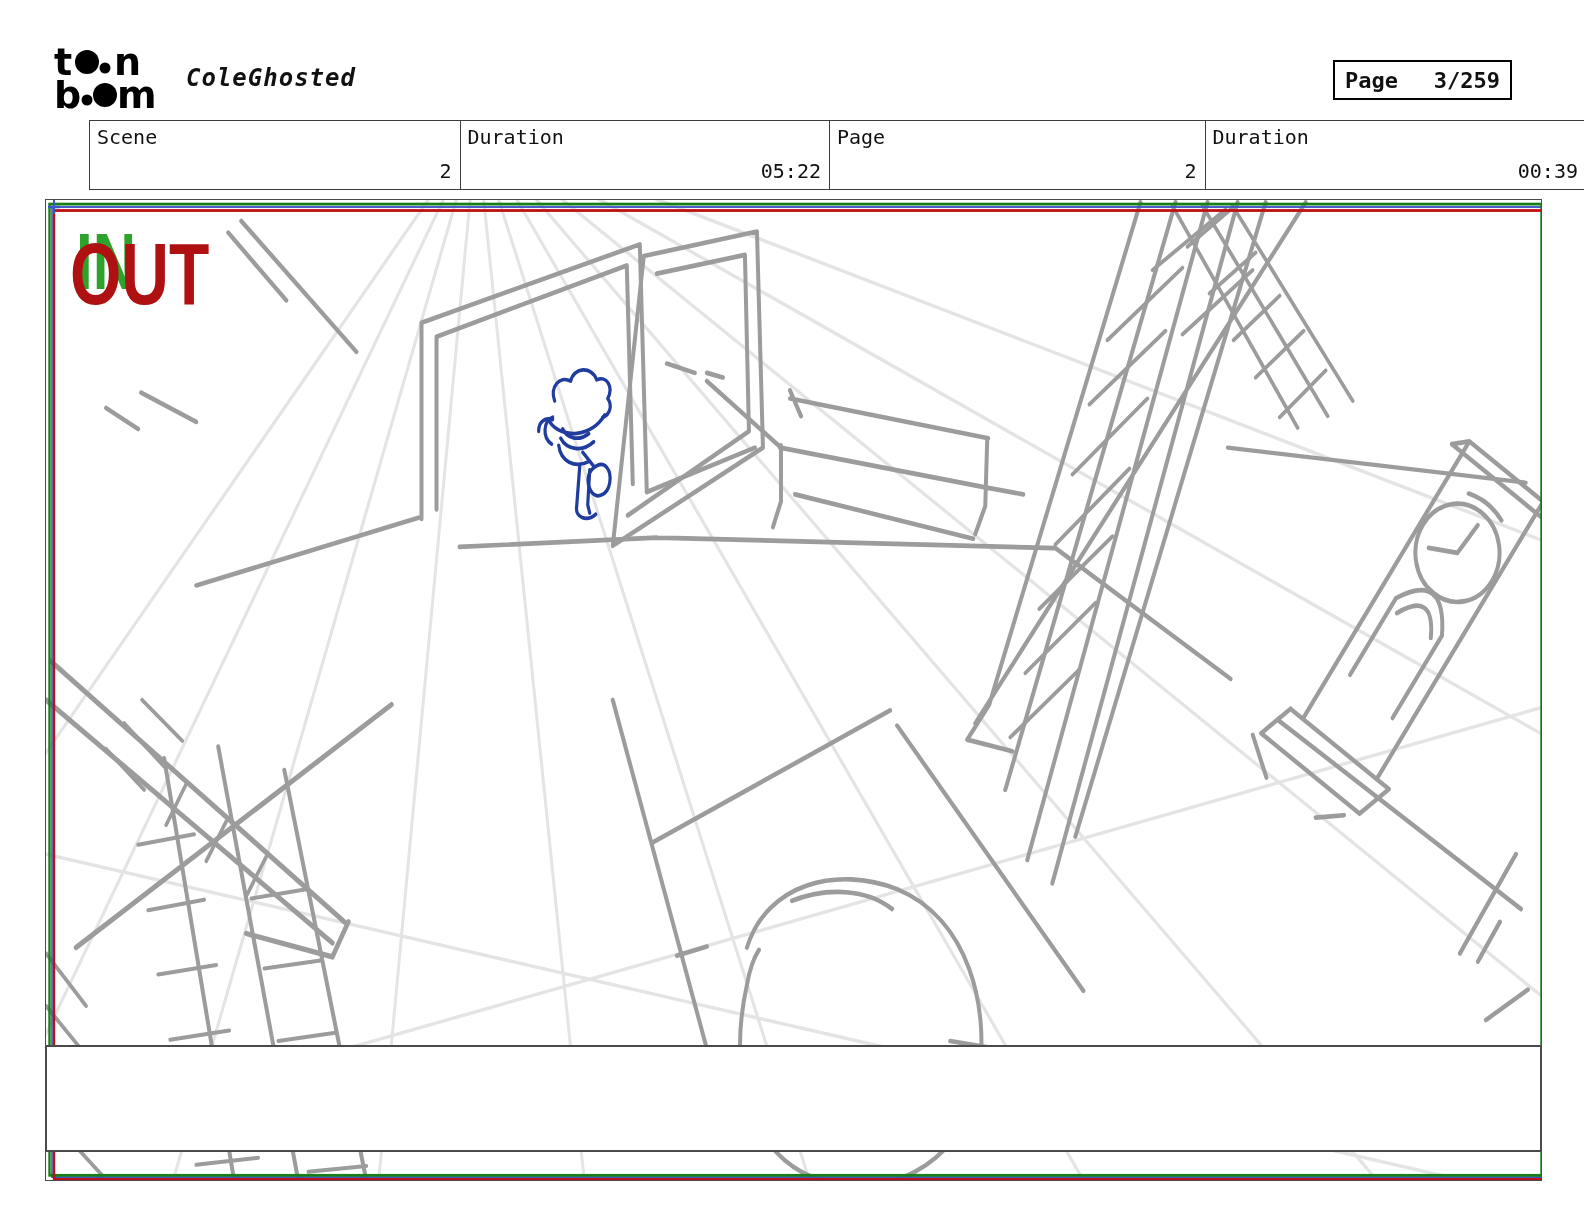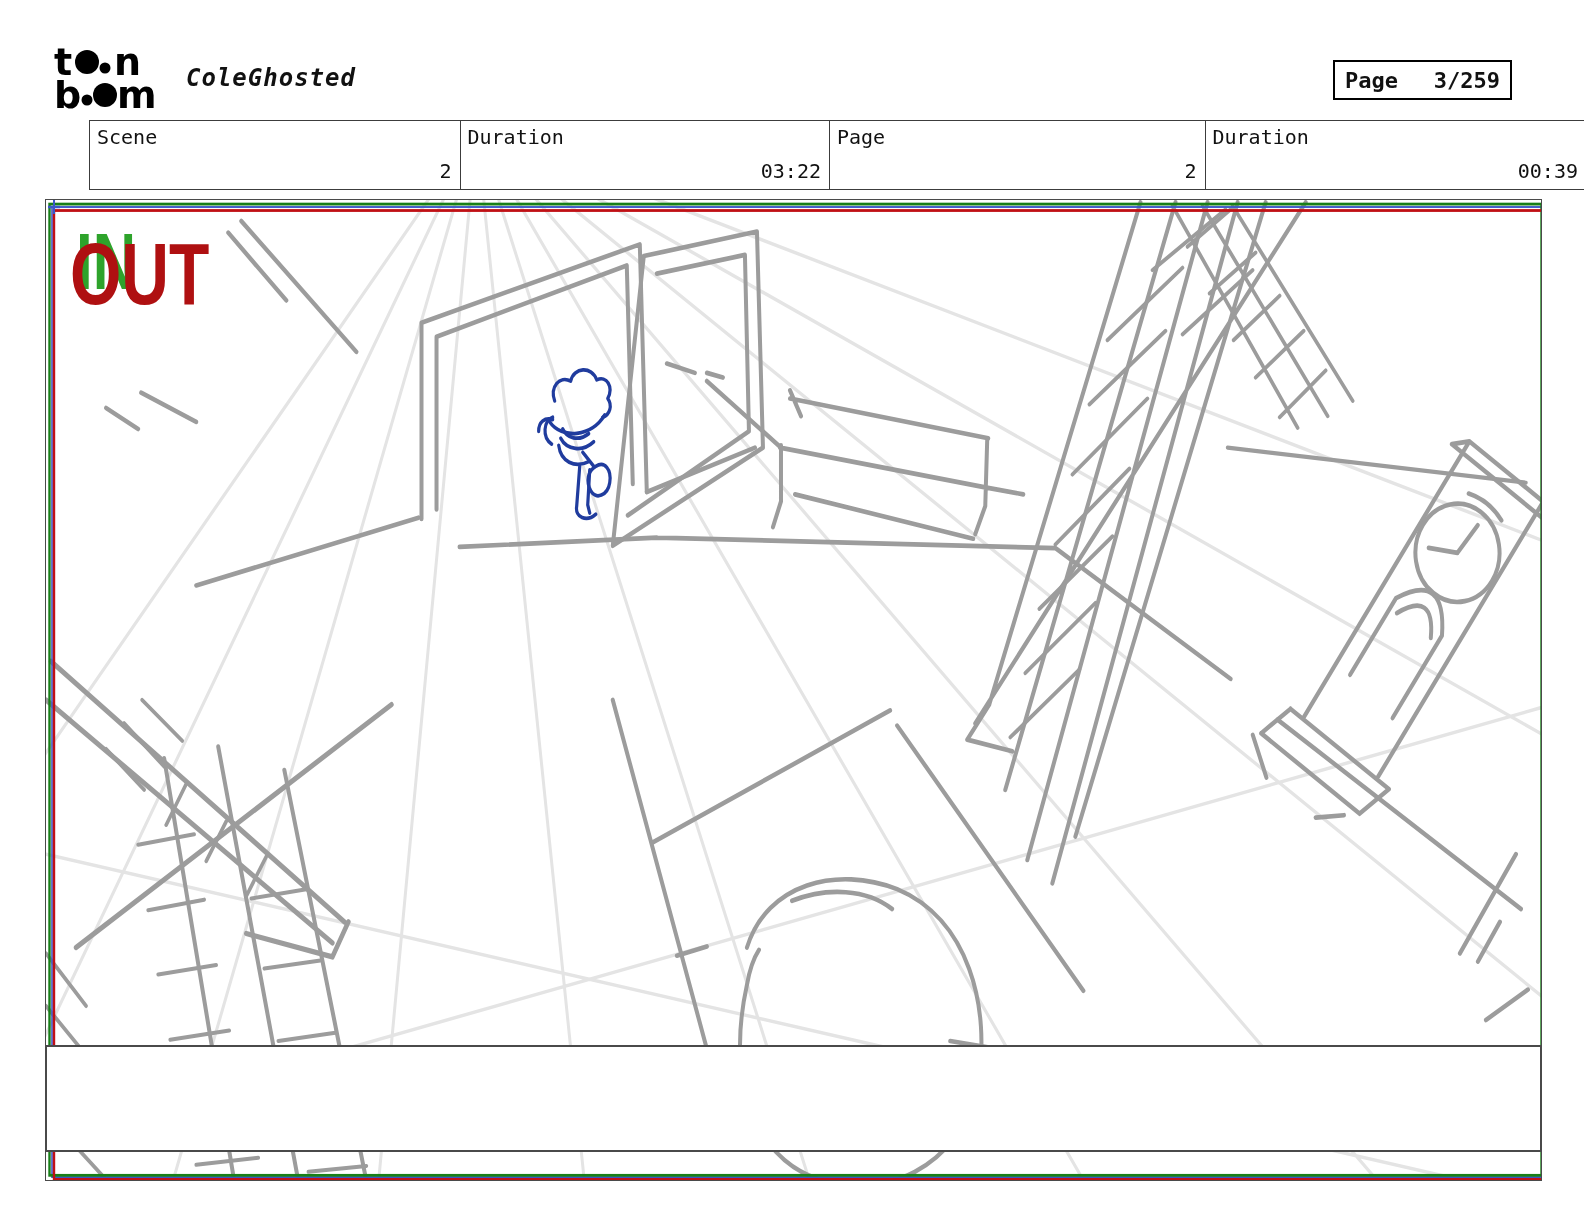--- a/index.html
+++ b/index.html
@@ -61,21 +61,21 @@
   <span>3/259</span>
 </div>
 
 <div class="abs info-row">
   <div class="info-cell">
     <span class="info-label">Scene</span>
     <span class="info-value">2</span>
   </div>
   <div class="info-cell">
     <span class="info-label">Duration</span>
-    <span class="info-value">03:22</span>
+    <span class="info-value">05:22</span>
   </div>
   <div class="info-cell">
     <span class="info-label">Page</span>
     <span class="info-value">2</span>
   </div>
   <div class="info-cell">
     <span class="info-label">Duration</span>
     <span class="info-value">00:39</span>
   </div>
 </div>

